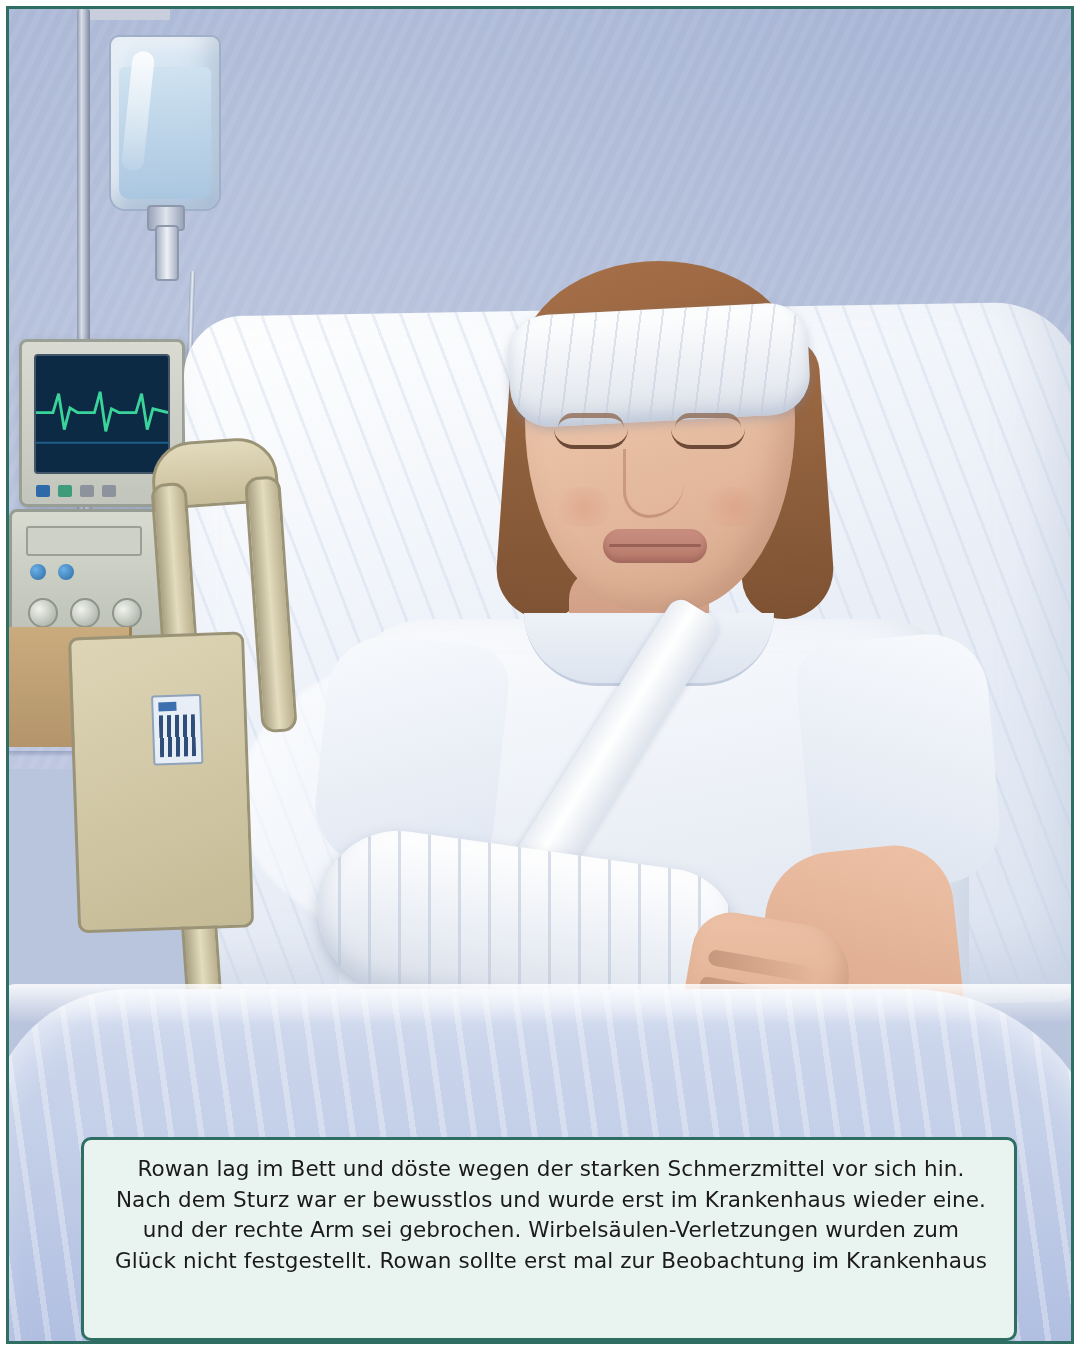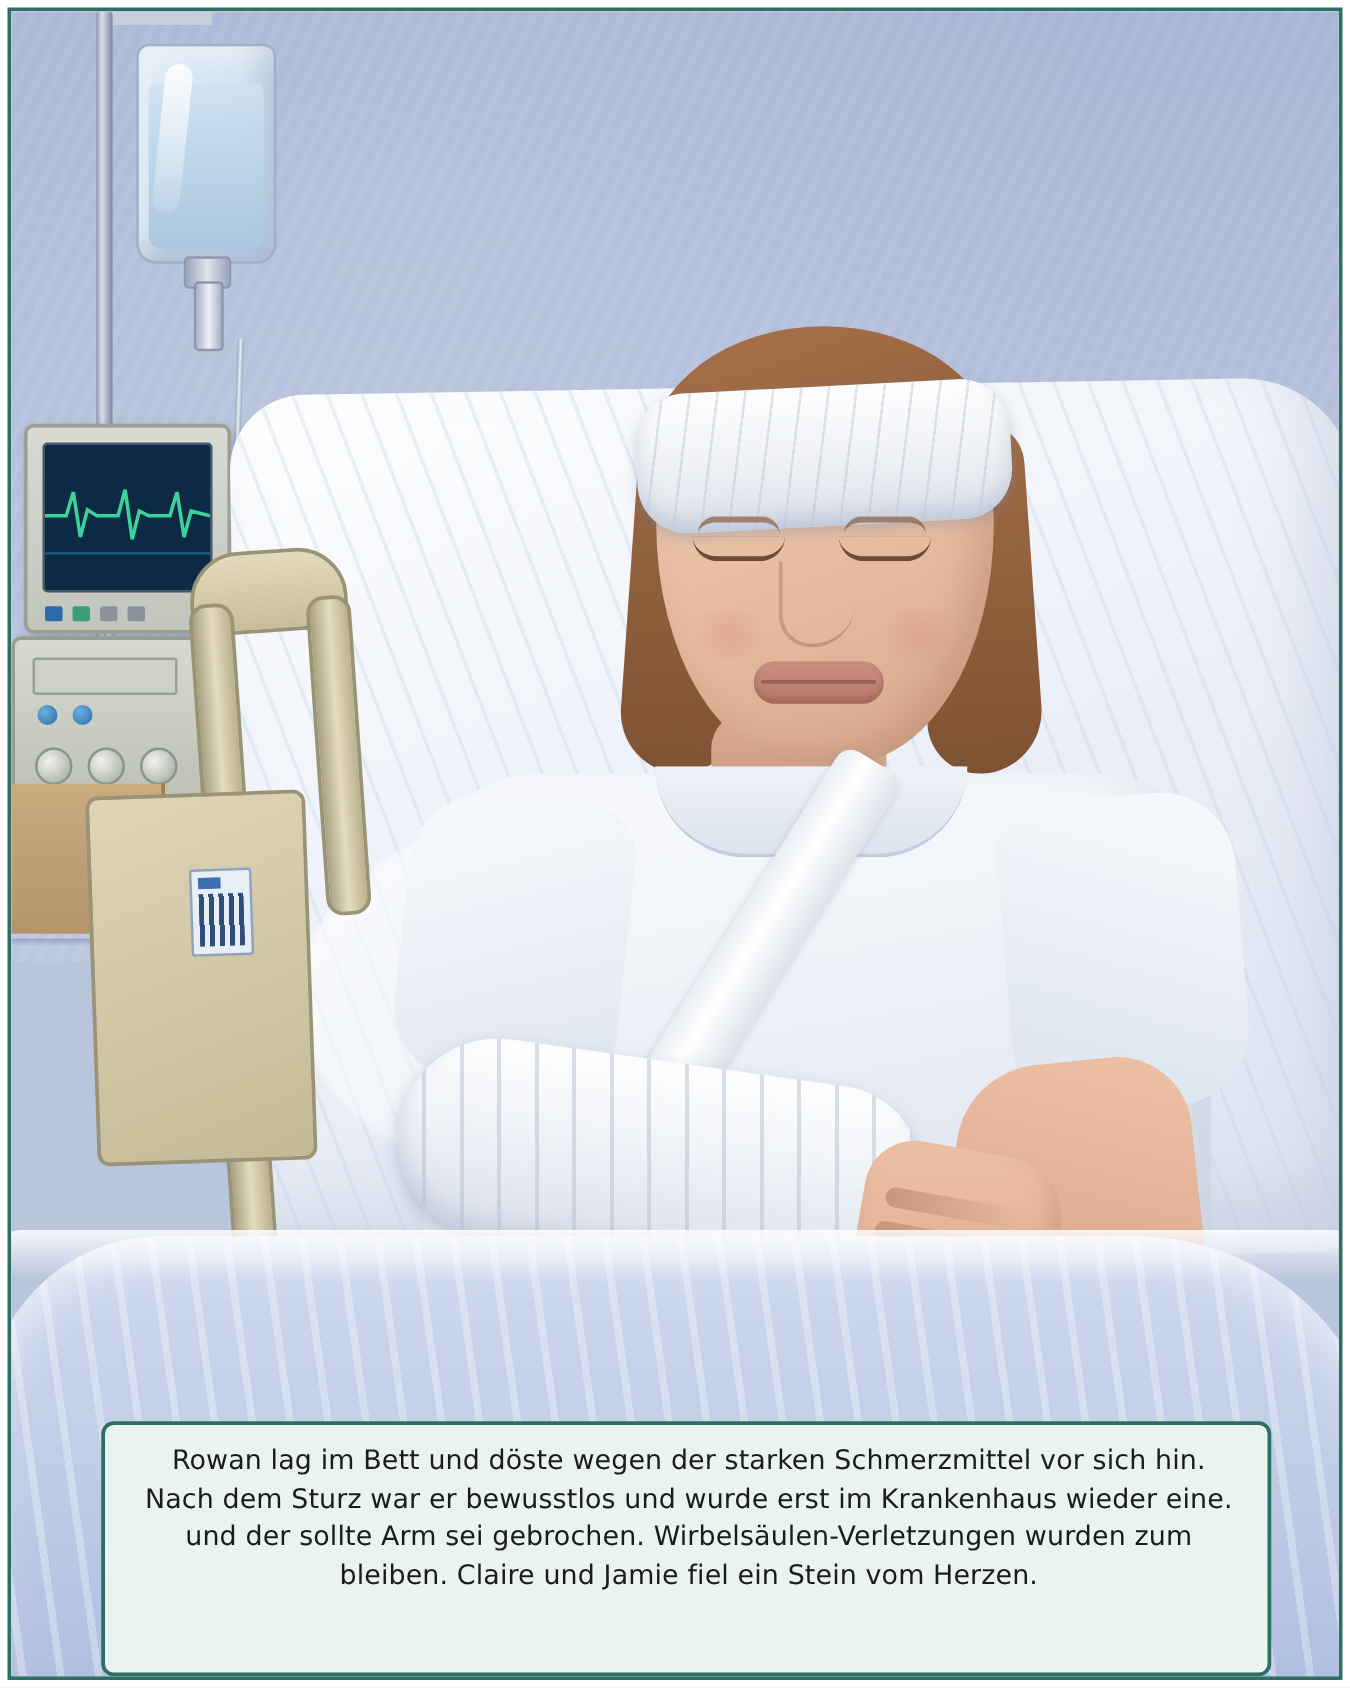--- a/index.html
+++ b/index.html
@@ -588,19 +588,19 @@
           <div class="finger" style="left:22px; top:120px; width:96px;"></div>
         </div>
       </div>
 
       <div class="blanket"></div>
       <div class="blanket-edge"></div>
 
       <div class="caption">
         <p>Rowan lag im Bett und döste wegen der starken Schmerzmittel vor sich hin.</p>
         <p>Nach dem Sturz war er bewusstlos und wurde erst im Krankenhaus wieder eine.</p>
-        <p>und der sollte Arm sei gebrochen. Wirbelsäulen-Verletzungen wurden zum</p>
-        <p>bleiben. Claire und Jamie fiel ein Stein vom Herzen.</p>
+        <p>und der rechte Arm sei gebrochen. Wirbelsäulen-Verletzungen wurden zum</p>
+        <p>Glück nicht festgestellt. Rowan sollte erst mal zur Beobachtung im Krankenhaus</p>
       </div>
 
     </div>
   </div>
 </div>
 
 </body></html>

